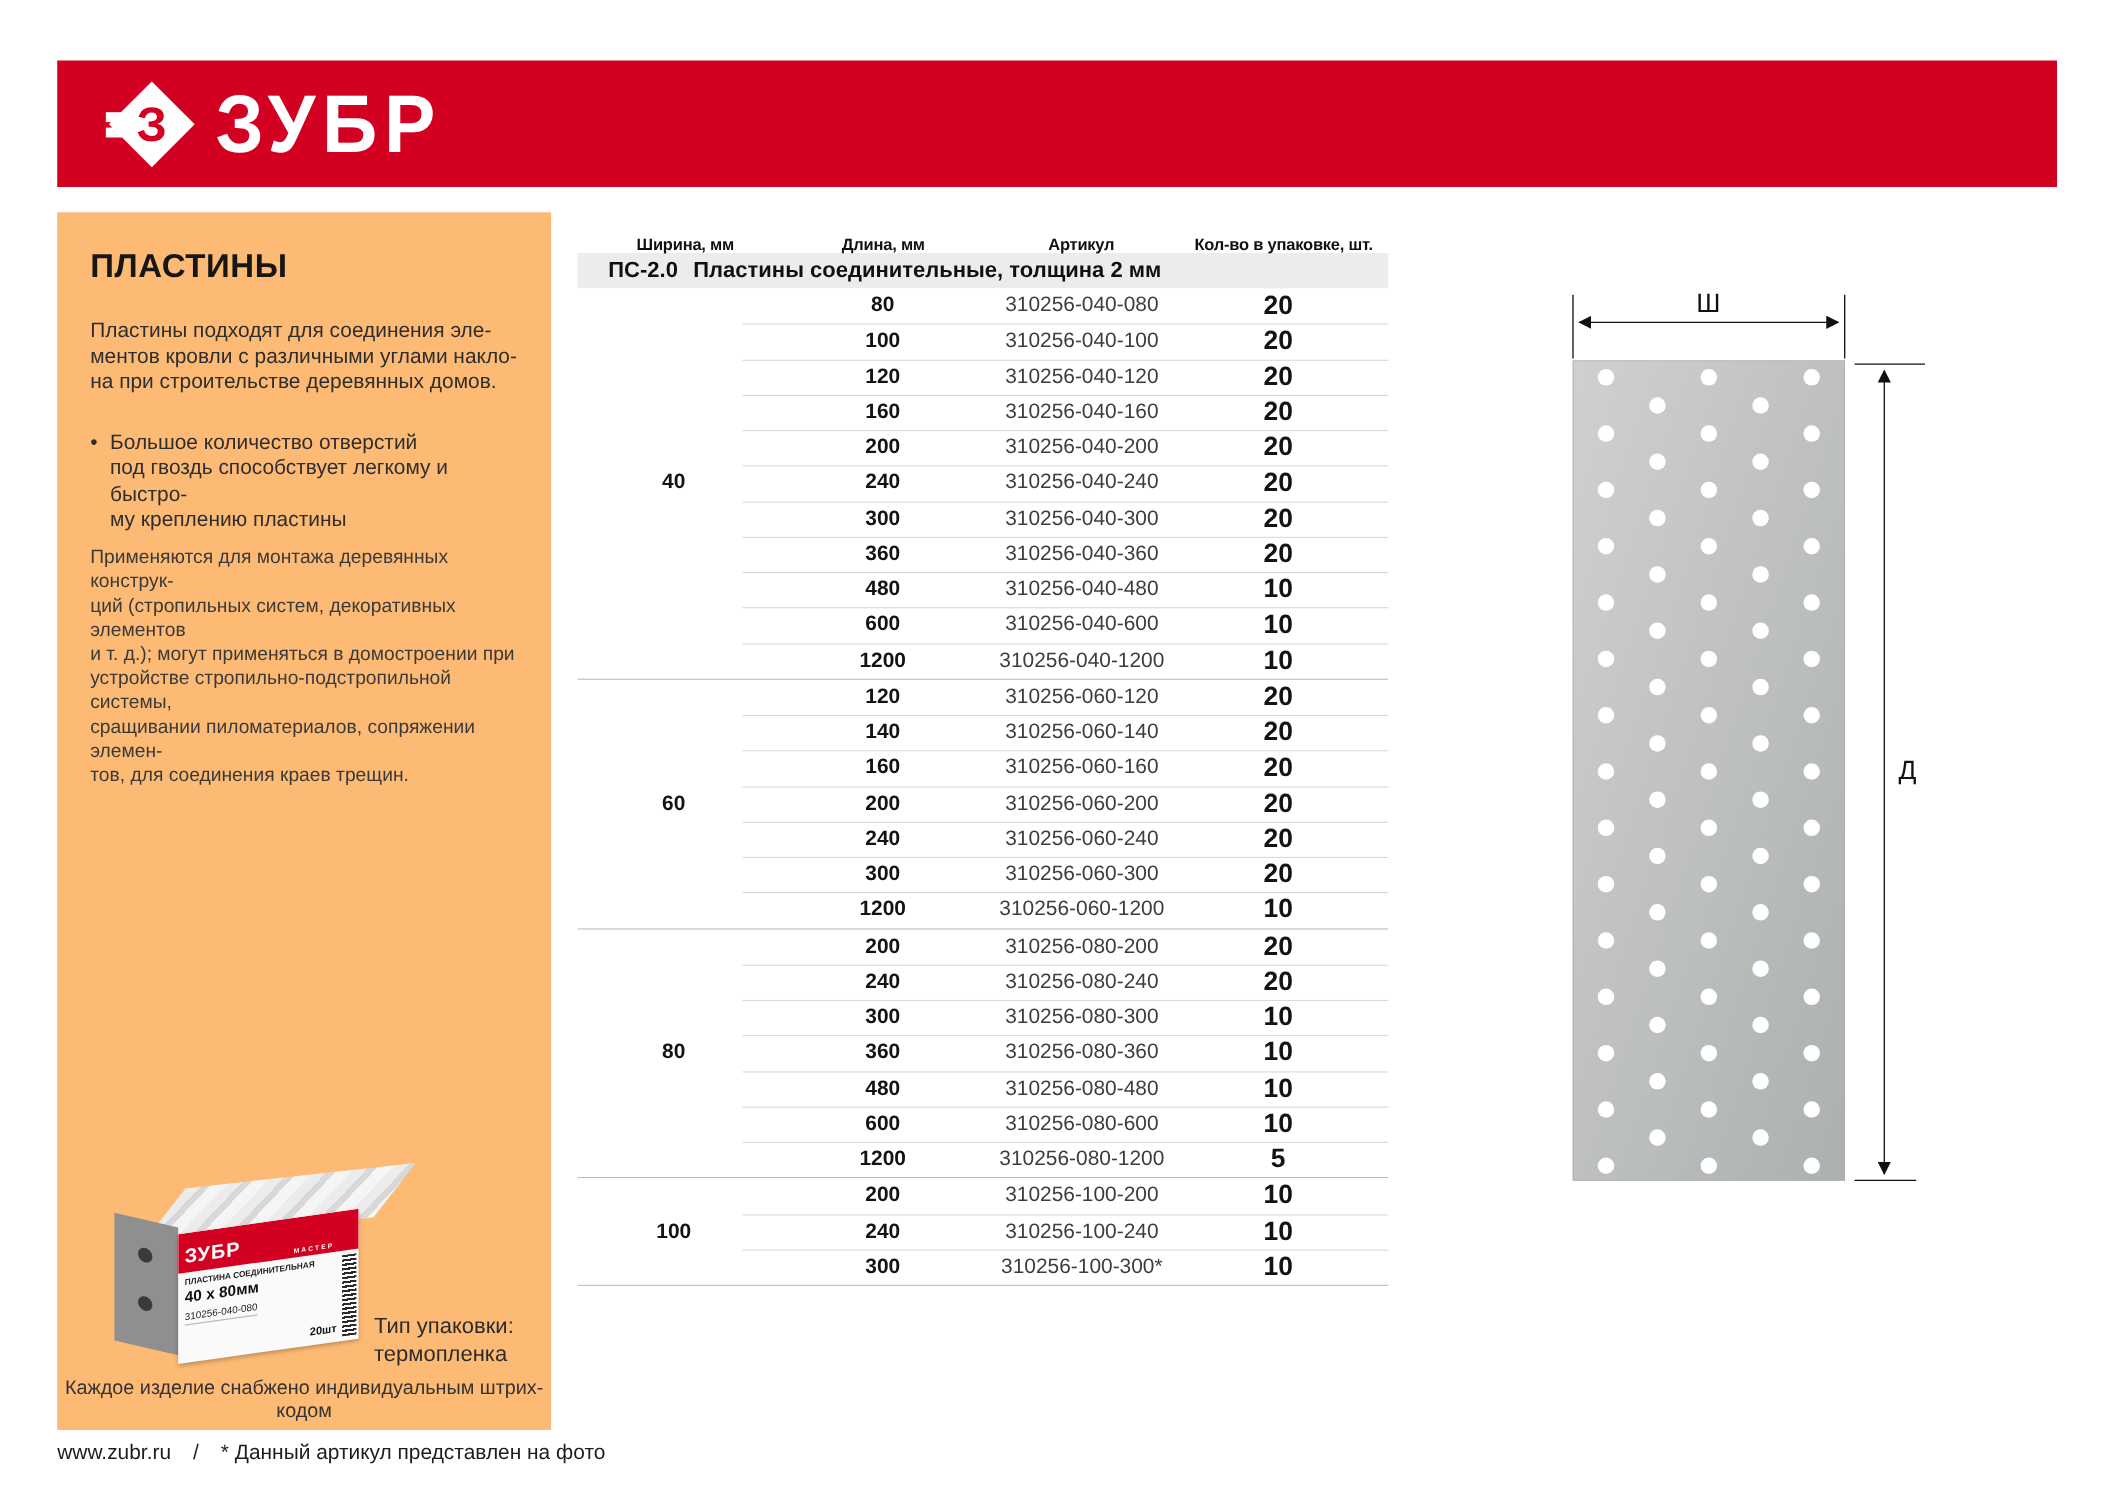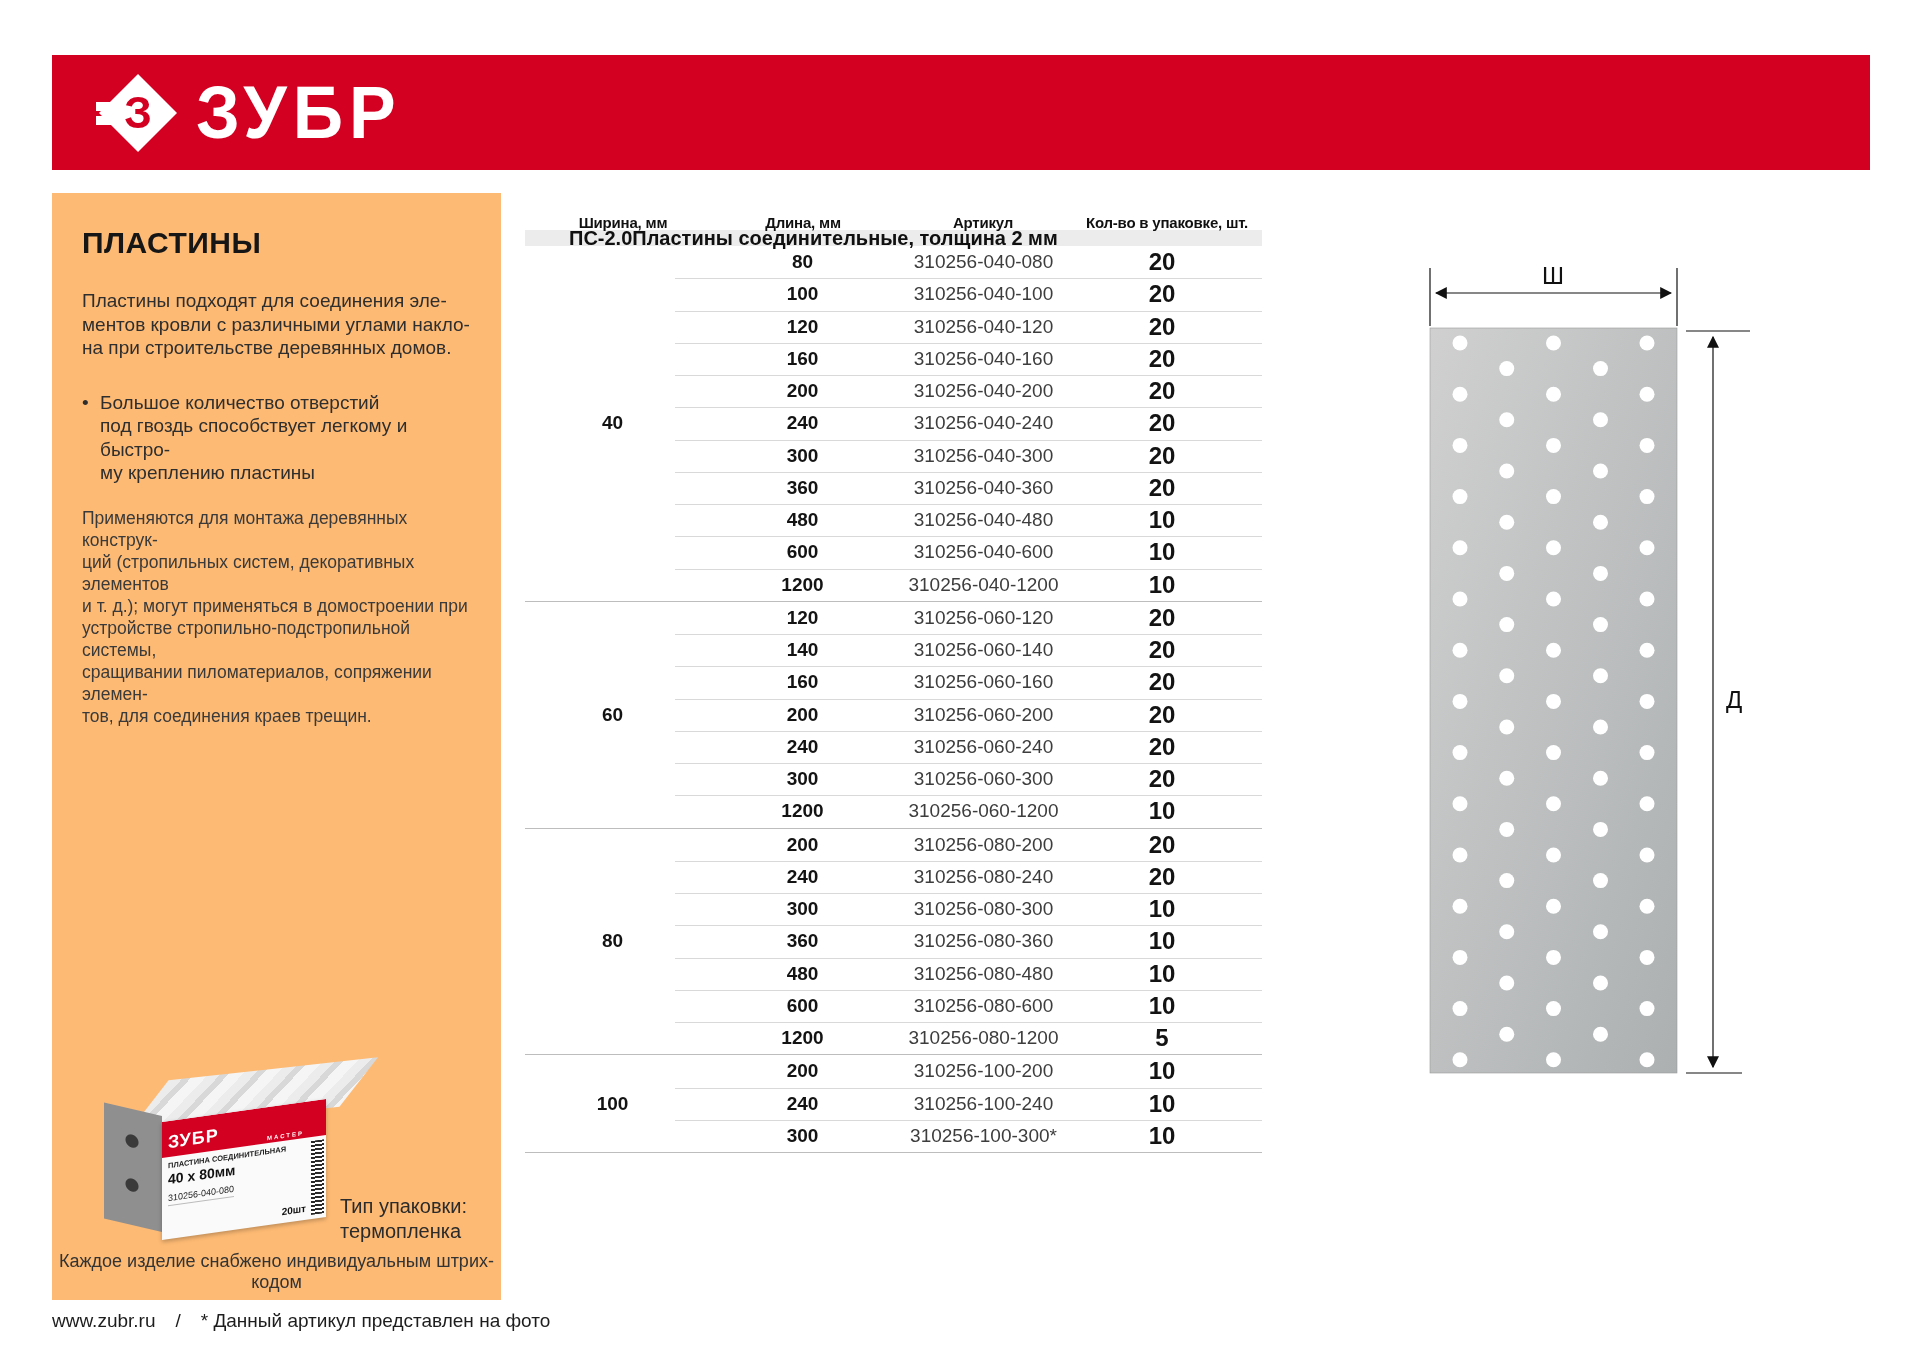--- a/index.html
+++ b/index.html
@@ -16,21 +16,21 @@
                transform:scaleY(1.06); line-height:1; }
 
   
   .sidebar { position:absolute; left:52px; top:193px; width:449px; height:1107px;
              background:#fdba74; padding:0 30px; }
   .sb-title { margin-top:33px; font-size:30px; font-weight:800; color:#161616; letter-spacing:.5px; }
   .pre { white-space:pre-line; }
   .sb-intro { margin-top:29px; font-size:19px; line-height:23.5px; color:#2e2e2e; }
   .sb-bullet { margin-top:31px; display:flex; font-size:19px; line-height:23.5px; color:#2e2e2e; }
   .sb-bullet .dot { width:18px; flex:none; font-size:19px; }
-  .sb-apply { margin-top:22px; font-size:17.5px; line-height:22px; color:#3a3a3a; }
+  .sb-apply { margin-top:10px; font-size:17.5px; line-height:22px; color:#3a3a3a; }
 
   
   .pack-area { position:absolute; left:30px; top:885px; width:400px; height:185px; }
   .pack { position:absolute; left:22px; top:0; width:235px; height:172px; }
   .pk-top { position:absolute; left:26px; top:2px; width:190px; height:50px;
             background:repeating-linear-gradient(100deg,#ececec 0 12px,#d8d8d8 12px 20px,#f5f5f5 20px 34px);
             transform:skewX(-42deg) rotate(-7deg); transform-origin:bottom left; }
   .pk-left { position:absolute; left:0; top:38px; width:58px; height:116px; background:#8f8f8f;
              transform:skewY(13deg); transform-origin:top right;
              background-image:radial-gradient(circle at 28px 32px,#3a3a3a 6px,transparent 7px),
@@ -53,22 +53,22 @@
 
   
   .footer { position:absolute; left:52px; top:1310px; display:flex; gap:20px;
             font-size:19px; color:#1d1d1d;justify-content:flex-end; }
 
   
   .table-area { position:absolute; left:525px; top:196px; width:737px; }
   .thead { position:relative; height:30px; }
   .thead span { position:absolute; top:12px; line-height:30px; font-size:15px; font-weight:700;
                 transform:translateX(-50%); white-space:nowrap; color:#111; letter-spacing:-.2px; }
-  .section-bar { margin-top:4px; height:16px; background:#ececec; display:flex; align-items:center;
-                 padding-left:44px; font-size:20px; font-weight:800; color:#101010; }
+  .section-bar { margin-top:4px; height:32px; background:#ececec; display:flex; align-items:center;
+                 padding-left:28px; font-size:20px; font-weight:800; color:#101010; gap:14px; }
   .rows { }
   .tgroup { position:relative; }
   .wlabel { position:absolute; left:0; top:0; bottom:0; width:175px; display:flex;
             align-items:center; justify-content:center; font-size:19px; font-weight:700; color:#131313; }
   .trow { position:relative; display:grid; grid-template-columns:205px 157px 200px;
           margin-left:175px; height:32.25px; line-height:32.25px; text-align:center; }
   .trow .c-len { font-size:19px; font-weight:700; color:#131313; }
   .trow .c-sku { font-size:19px; color:#3d3d3d; }
   .trow .c-qty { font-size:24px; font-weight:700; color:#131313; }
   .rsep { position:absolute; left:-25px; right:0; top:0; height:1px; background:#d9d9d9; }

